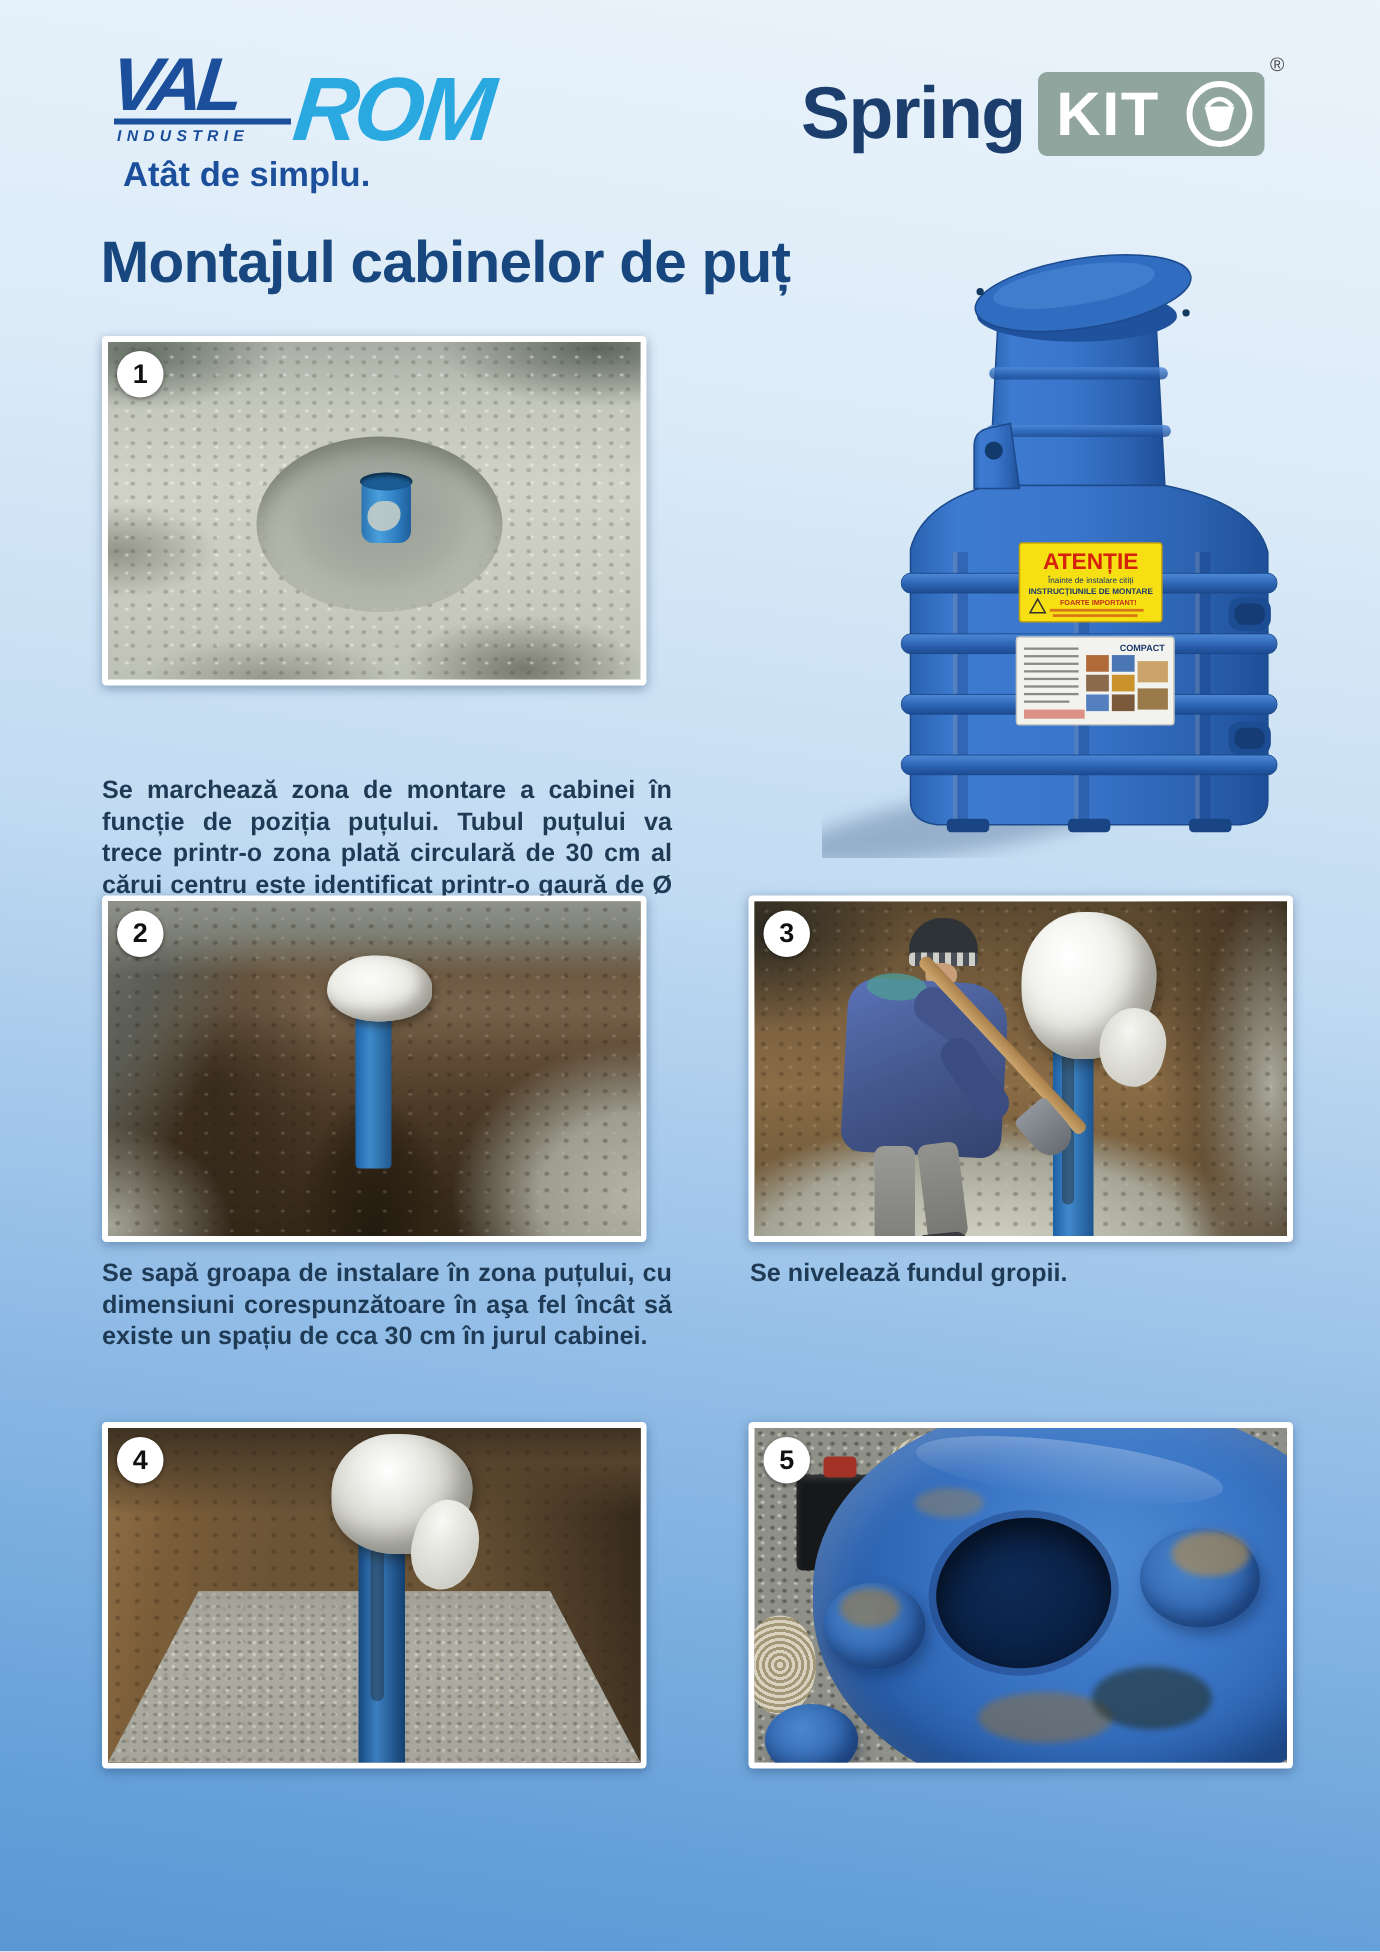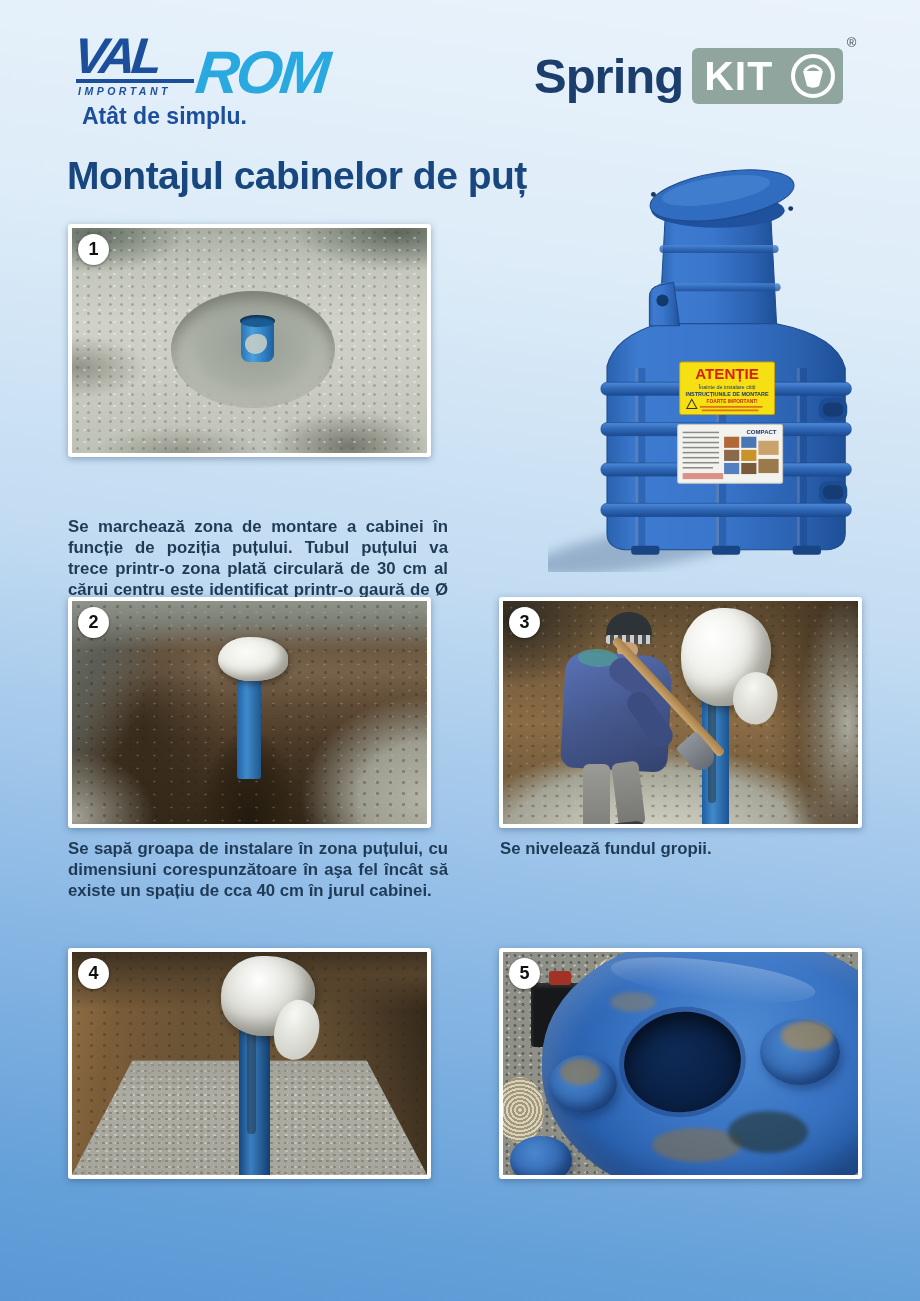--- a/index.html
+++ b/index.html
@@ -186,21 +186,21 @@
 </style>
 </head>
 <body>
 
 <div class="page">
 
   <div class="valrom-logo">
     <div class="valrom-left">
       <span class="val">VAL</span>
       <span class="valrom-bar"></span>
-      <span class="industrie">IMPORTANT</span>
+      <span class="industrie">INDUSTRIE</span>
     </div>
     <span class="rom">ROM</span>
   </div>
   <div class="tagline">Atât de simplu.</div>
 
   <div class="springkit">
     <span class="spring">Spring</span>
     <div class="kit-plate">
       <span class="kit-text">KIT</span>
       <span class="bucket-wrap">
@@ -327,21 +327,21 @@
   <div class="photo" id="photo2">
     <div class="img scene2">
       <div class="s2-crevice"></div>
       <div class="s2-pipe"></div>
       <div class="s2-rag"></div>
     </div>
     <div class="badge">
         <span>2</span>
       </div>
   </div>
-  <p class="caption" id="cap2">Se sapă groapa de instalare în zona puțului, cu dimensiuni corespunzătoare în aşa fel încât să existe un spațiu de cca 40 cm în jurul cabinei.</p>
+  <p class="caption" id="cap2">Se sapă groapa de instalare în zona puțului, cu dimensiuni corespunzătoare în aşa fel încât să existe un spațiu de cca 30 cm în jurul cabinei.</p>
 
   <div class="photo" id="photo3">
     <div class="img scene3">
       <div class="s3-pipe"></div>
       <div class="s3-bag"></div>
       <div class="s3-person">
         <div class="s3-hat"></div>
         <div class="s3-face"></div>
         <div class="s3-jacket"></div>
         <div class="s3-arm"></div>

